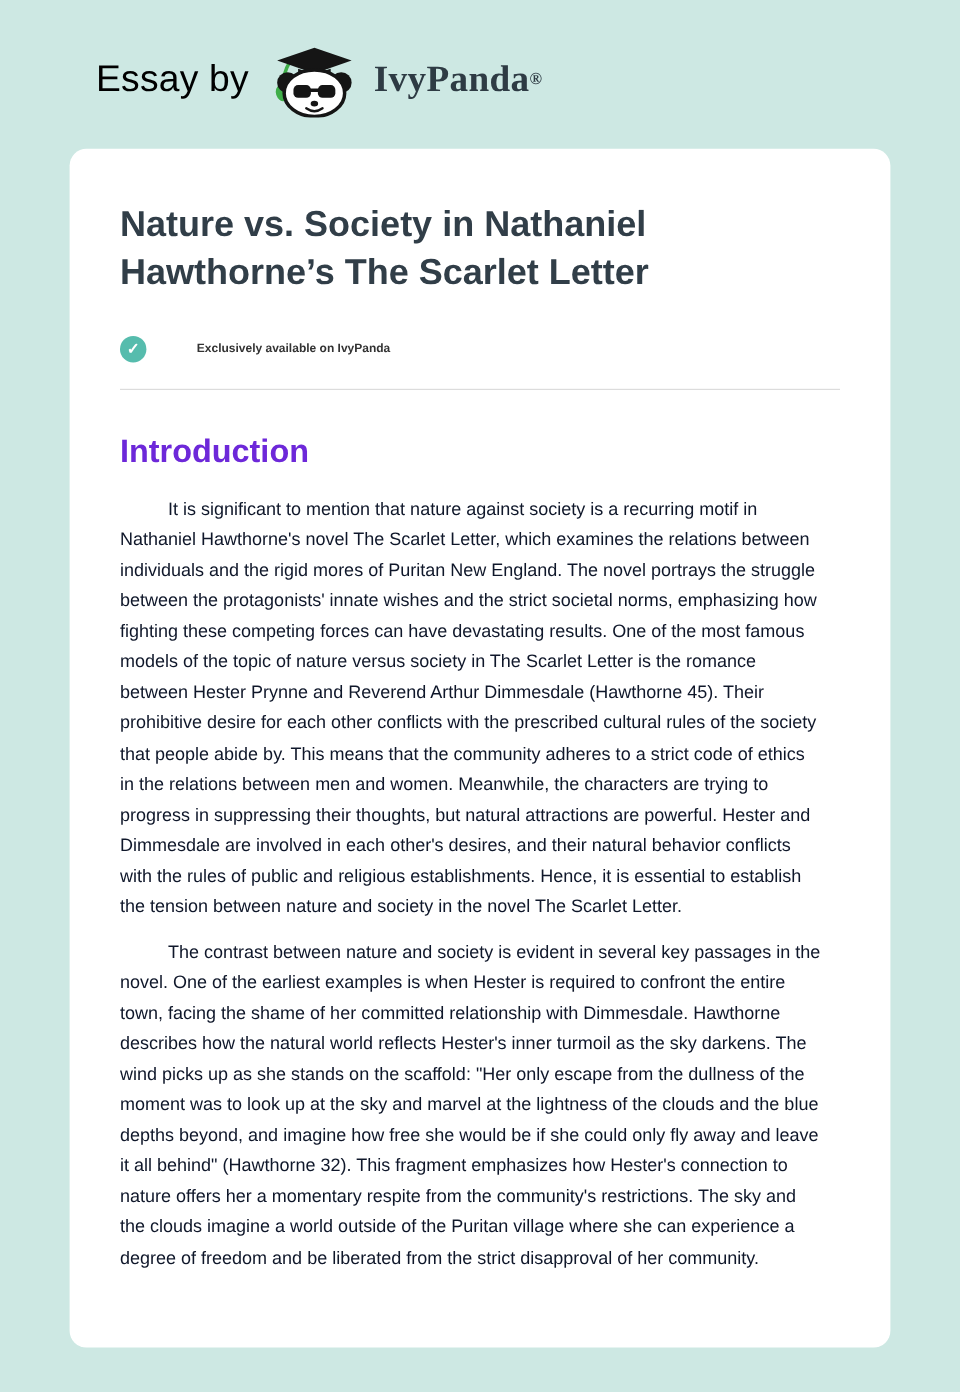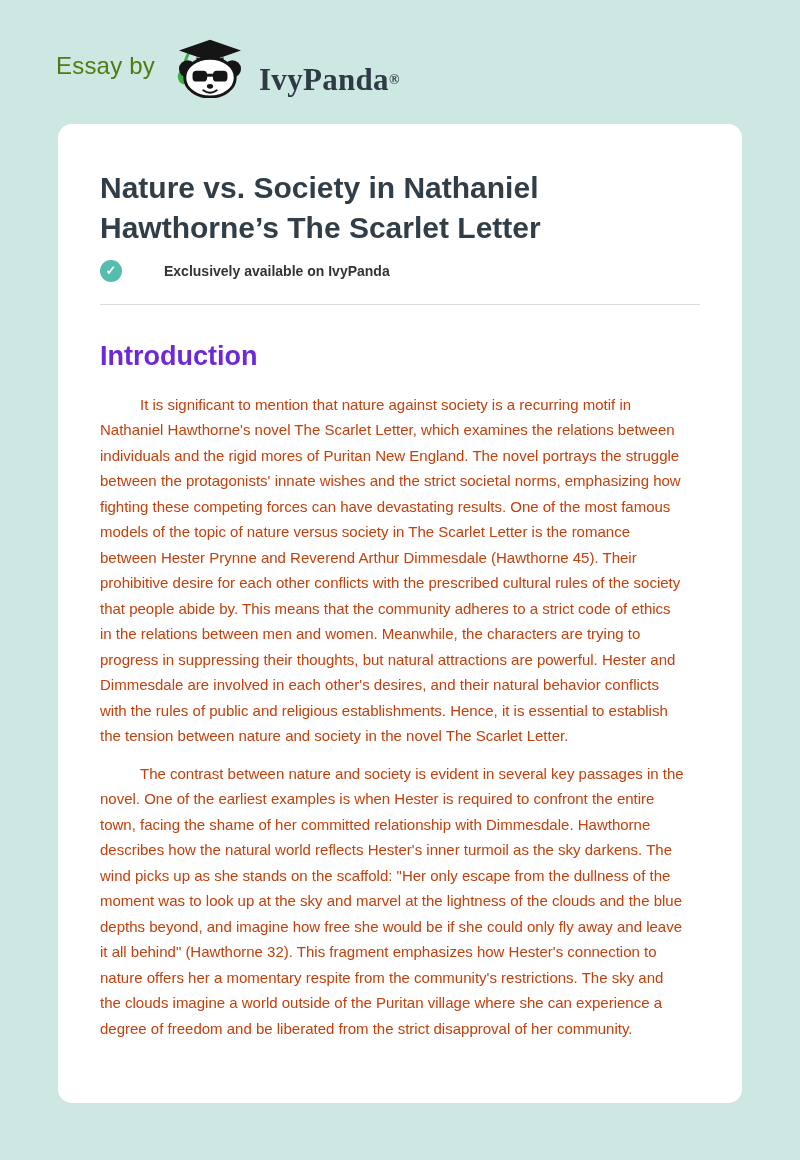--- a/index.html
+++ b/index.html
@@ -14,25 +14,26 @@
   .page { width: 800px; min-height: 1160px; }
 
   
   .site-header {
     display: flex;
     align-items: center;
     gap: 16px;
     padding: 34px 56px 26px 56px;
   }
   .essay-by {
-    font-size: 24px;
-    color: #4d7c0f;
+    font-size: 31px;
+    color: #000000;
     letter-spacing: 0.2px;
+    margin-left: 24px;
   }
-  .logo-wrap { display: flex; align-items: flex-end; gap: 10px; }
+  .logo-wrap { display: flex; align-items: center; gap: 10px; }
   .logo-svg { display: block; }
   .brand-name {
     font-family: "Liberation Serif", serif;
     font-weight: bold;
     font-size: 31px;
     color: #2e3b44;
     letter-spacing: 0.3px;
   }
   .brand-reg {
     font-family: "Liberation Serif", serif;
@@ -43,21 +44,21 @@
   }
 
   
   .card {
     background: #ffffff;
     border-radius: 14px;
     margin: 0 58px 56px 58px;
     padding: 44px 42px 50px 42px;
   }
   .article-title {
-    margin: 0 0 12px 0;
+    margin: 0 0 32px 0;
     font-size: 30px;
     line-height: 1.33;
     font-weight: bold;
     color: #313e48;
   }
   .badge-row {
     display: flex;
     align-items: center;
     gap: 10px;
     padding-bottom: 22px;
@@ -70,36 +71,36 @@
     border-radius: 50%;
     background: #56bcad;
     color: #ffffff;
     display: flex;
     align-items: center;
     justify-content: center;
     font-size: 13px;
     font-weight: bold;
   }
   .badge-text {
-    font-size: 14px;
+    font-size: 10px;
     font-weight: bold;
     color: #333333;
     padding-left: 32px;
   }
   .section-heading {
     margin: 36px 0 20px 0;
     font-size: 27px;
     font-weight: bold;
     color: #6d28d9;
   }
   .body-paragraph {
     margin: 0 16px 12px 0;
     font-size: 15px;
     line-height: 25.5px;
-    color: #c2410c;
+    color: #0f172a;
     text-indent: 40px;
     text-align: left;
   }
 </style>
 </head>
 <body>
 
 <div class="page">
 
   <header class="site-header">

